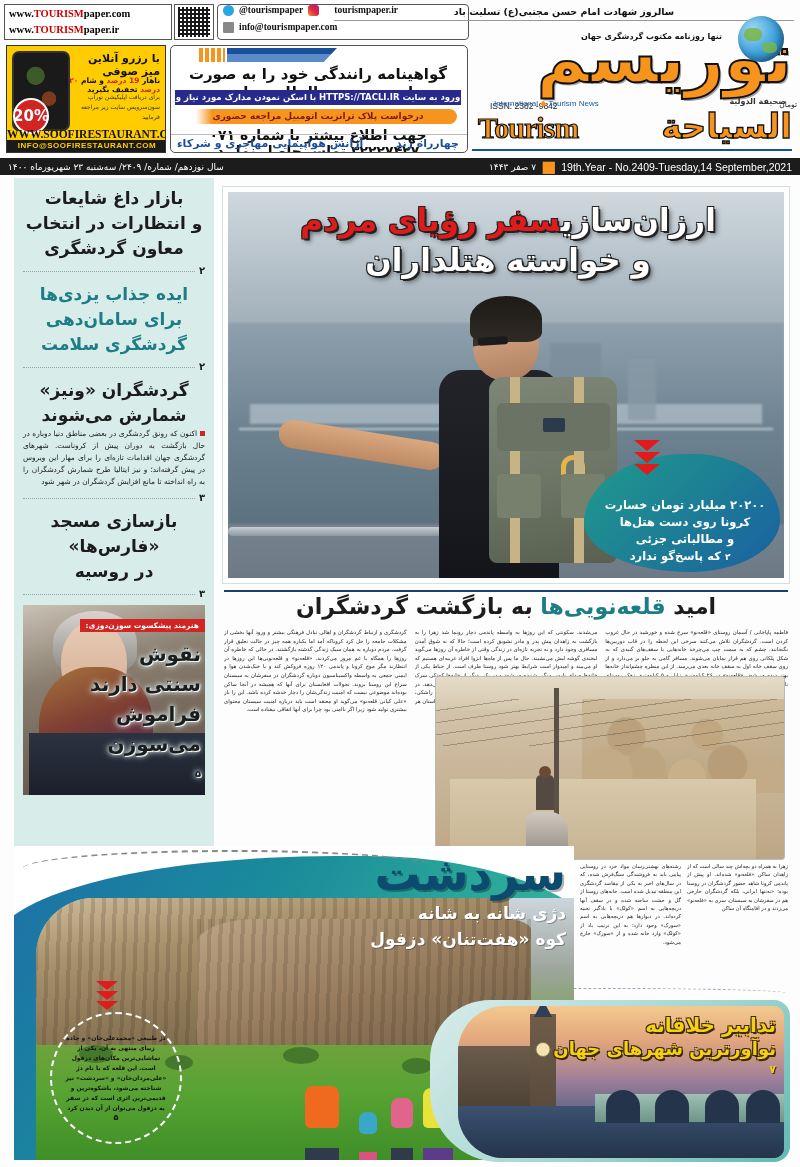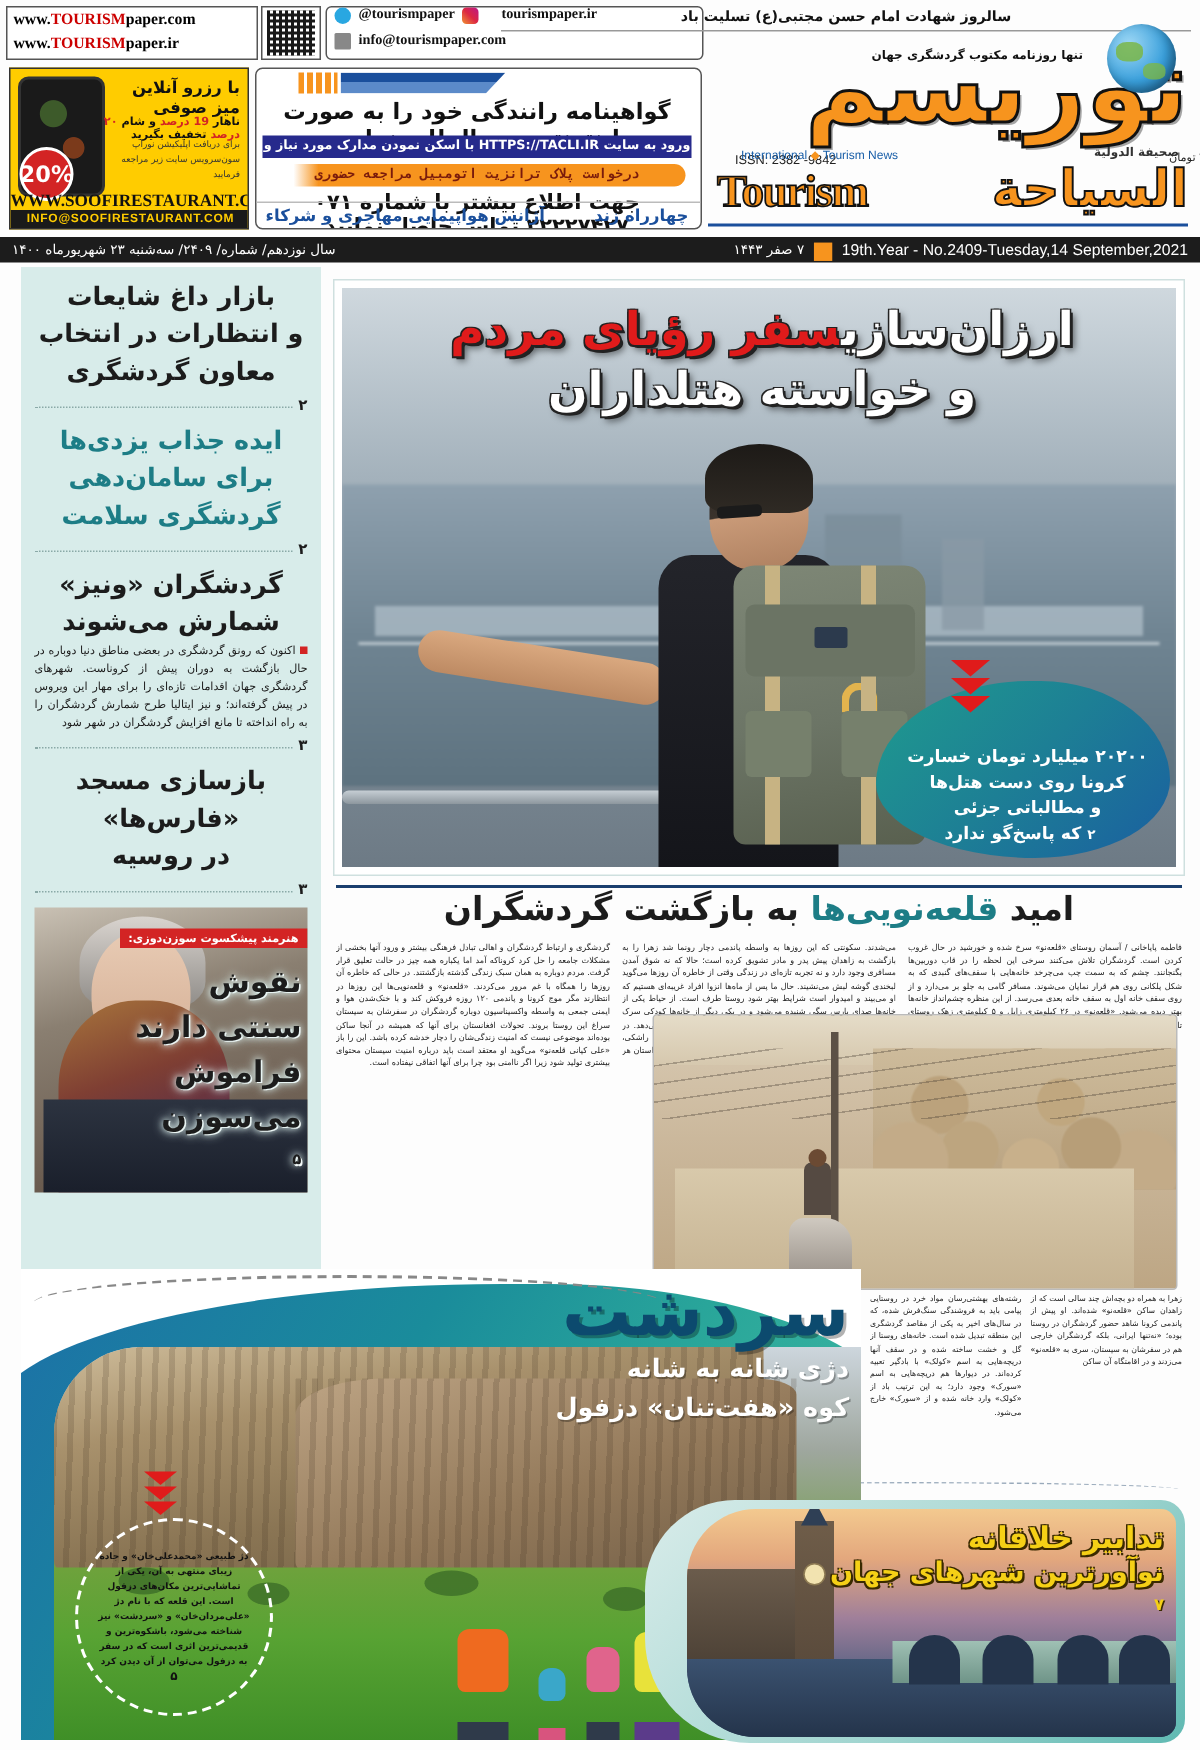--- a/index.html
+++ b/index.html
@@ -230,21 +230,21 @@
   }
   .taclir-blue {
     position: absolute; top: 44px; right: 6px; width: 286px; height: 15px;
     background: #262a8c; color: #fff;
     font-size: 8.5px; font-weight: bold; text-align: center; line-height: 15px;
   }
   .taclir-yellow {
     position: absolute; top: 63px; right: 10px; width: 278px; height: 15px;
     background: linear-gradient(90deg, transparent 0 6%, #F7941E 12% 100%);
     color: #7a1b0c; font-size: 9px; font-weight: bold;
-    text-align: center; line-height: 15px; border-radius: 8px; font-family: Liberation Mono, monospace;
+    text-align: center; line-height: 15px; border-radius: 8px;
   }
   .taclir-phone {
     position: absolute; top: 81px; right: 6px; width: 286px;
     text-align: center; font-size: 14px; font-weight: bold; color: #111;
   }
   .taclir-foot {
     position: absolute; bottom: 1px; right: 0; width: 298px; height: 17px;
     border-top: 1px solid #bbb;
     display: flex; align-items: center; justify-content: space-between;
     padding: 0 8px;

